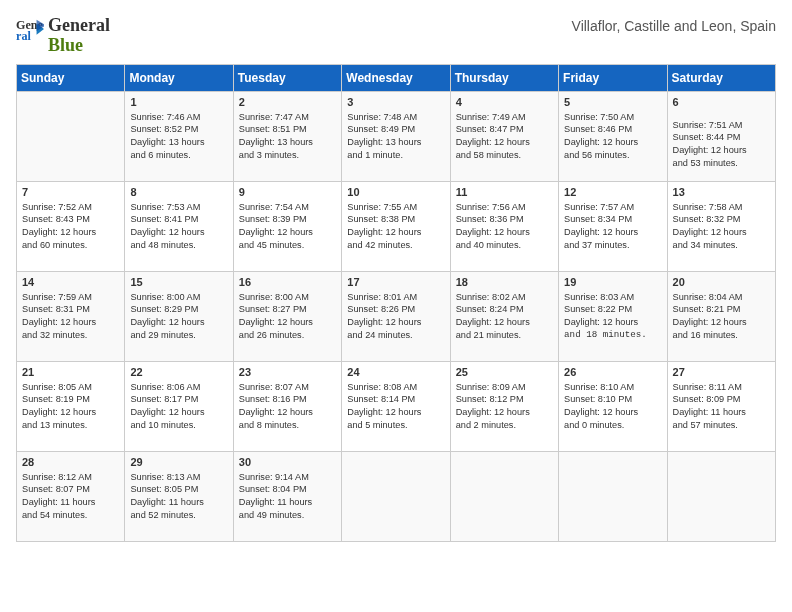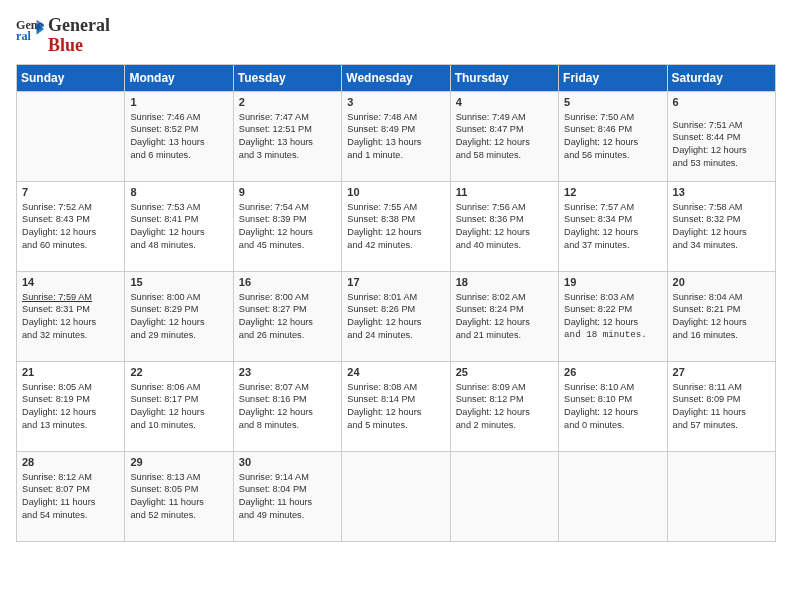--- a/index.html
+++ b/index.html
@@ -21,21 +21,21 @@
       align-items: flex-start;
       gap: 4px;
       font-family: Liberation Serif, serif;
     }
     .logo-text {
       font-size: 18px;
       font-weight: bold;
       color: #333;
       line-height: 1.1;
     }
-    .logo-blue { color: #b91c1c; }
+    .logo-blue { color: #4d7c0f; }
     .logo-icon {
       width: 28px;
       height: 28px;
     }
     .title-section {
       text-align: right;
     }
     .month-title {
       font-size: 36px;
       font-weight: bold;
@@ -97,20 +97,21 @@
       <polygon points="22,4 32,10 22,16" fill="#0d47a1" opacity="0.7"></polygon>
     </svg>
     <div>
       <div class="logo-text">
         <span>General</span><br>
         <span class="logo-blue">Blue</span>
       </div>
     </div>
   </div>
   <div class="title-section">
+    <div class="subtitle">Villaflor, Castille and Leon, Spain</div>
   </div>
 </div>
 
 <table>
   <thead>
     <tr>
     <th>Sunday</th>
         <th>Monday</th>
         <th>Tuesday</th>
         <th>Wednesday</th>
@@ -125,21 +126,21 @@
         <td>
           <span class="day-num">1</span>
           <span class="cell-text" style="display: block;">Sunrise: 7:46 AM</span>
           <span class="cell-text" style="display: block;">Sunset: 8:52 PM</span>
           <span class="cell-text" style="display: block;">Daylight: 13 hours</span>
           <span class="cell-text" style="display: block;">and 6 minutes.</span>
         </td>
         <td>
           <span class="day-num">2</span>
           <span class="cell-text" style="display: block;">Sunrise: 7:47 AM</span>
-          <span class="cell-text" style="display: block;">Sunset: 12:51 PM</span>
+          <span class="cell-text" style="display: block;">Sunset: 8:51 PM</span>
           <span class="cell-text" style="display: block;">Daylight: 13 hours</span>
           <span class="cell-text" style="display: block;">and 3 minutes.</span>
         </td>
         <td>
           <span class="day-num">3</span>
           <span class="cell-text" style="display: block;">Sunrise: 7:48 AM</span>
           <span class="cell-text" style="display: block;">Sunset: 8:49 PM</span>
           <span class="cell-text" style="display: block;">Daylight: 13 hours</span>
           <span class="cell-text" style="display: block;">and 1 minute.</span>
         </td>
@@ -212,21 +213,21 @@
           <span class="day-num">13</span>
           <span class="cell-text" style="display: block;">Sunrise: 7:58 AM</span>
           <span class="cell-text" style="display: block;">Sunset: 8:32 PM</span>
           <span class="cell-text" style="display: block;">Daylight: 12 hours</span>
           <span class="cell-text" style="display: block;">and 34 minutes.</span>
         </td>
       </tr>
       <tr>
         <td>
           <span class="day-num">14</span>
-          <span class="cell-text" style="display: block; text-decoration: underline;">Sunrise: 7:59 AM</span>
+          <span class="cell-text" style="display: block;">Sunrise: 7:59 AM</span>
           <span class="cell-text" style="display: block;">Sunset: 8:31 PM</span>
           <span class="cell-text" style="display: block;">Daylight: 12 hours</span>
           <span class="cell-text" style="display: block;">and 32 minutes.</span>
         </td>
         <td>
           <span class="day-num">15</span>
           <span class="cell-text" style="display: block;">Sunrise: 8:00 AM</span>
           <span class="cell-text" style="display: block;">Sunset: 8:29 PM</span>
           <span class="cell-text" style="display: block;">Daylight: 12 hours</span>
           <span class="cell-text" style="display: block;">and 29 minutes.</span>

